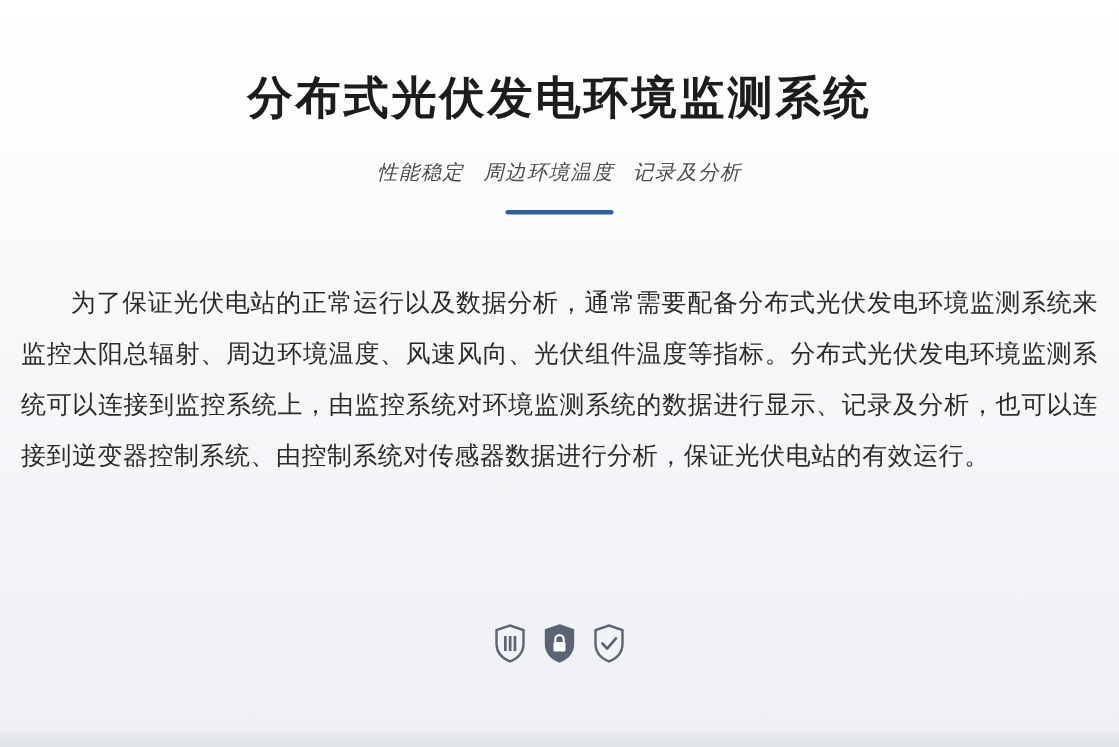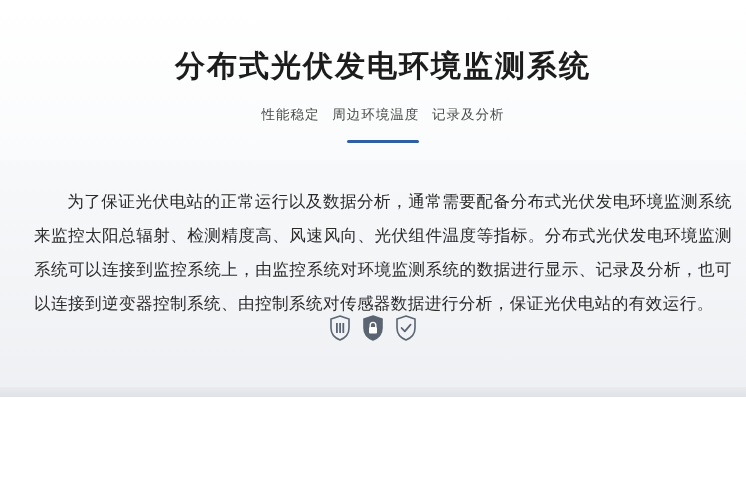--- a/index.html
+++ b/index.html
@@ -9,24 +9,23 @@
   body {
     width: 746px;
     height: 498px;
     overflow: hidden;
     font-family: "Liberation Sans", sans-serif;
     background: #ffffff;
   }
   .page {
     position: relative;
     width: 746px;
-    height: 397px;
+    height: 498px;
     box-sizing: border-box;
     background: linear-gradient(180deg, #fdfdfd 0%, #f7f8fa 45%, #eef0f3 100%);
-    padding-left: 20px;
   }
   .page::before {
     content: "";
     position: absolute;
     left: 0; top: 0; right: 0;
     height: 160px;
     background: linear-gradient(180deg, #ffffff 0%, #fafbfc 100%);
     pointer-events: none;
   }
   .header {
@@ -43,20 +42,21 @@
     margin: 0;
   }
   .subtitle {
     margin-top: 22px;
     font-size: 13.5px;
     color: #4a4a4a;
     letter-spacing: 1px;
   }
   .subtitle span {
     margin: 0 4px;
+    font-style: italic;
   }
   .rule {
     width: 72px;
     height: 3px;
     background: #2e5fa3;
     margin: 16px auto 0;
     border-radius: 2px;
   }
   .body-copy {
     margin: 42px 14px 0 14px;
@@ -97,21 +97,21 @@
   <div class="header">
     <h1 class="title">分布式光伏发电环境监测系统</h1>
     <div class="subtitle">
       <span>性能稳定</span>
       <span>周边环境温度</span>
       <span>记录及分析</span>
     </div>
     <div class="rule"></div>
   </div>
 
-  <p class="body-copy">为了保证光伏电站的正常运行以及数据分析，通常需要配备分布式光伏发电环境监测系统来监控太阳总辐射、检测精度高、风速风向、光伏组件温度等指标。分布式光伏发电环境监测系统可以连接到监控系统上，由监控系统对环境监测系统的数据进行显示、记录及分析，也可以连接到逆变器控制系统、由控制系统对传感器数据进行分析，保证光伏电站的有效运行。</p>
+  <p class="body-copy">为了保证光伏电站的正常运行以及数据分析，通常需要配备分布式光伏发电环境监测系统来监控太阳总辐射、周边环境温度、风速风向、光伏组件温度等指标。分布式光伏发电环境监测系统可以连接到监控系统上，由监控系统对环境监测系统的数据进行显示、记录及分析，也可以连接到逆变器控制系统、由控制系统对传感器数据进行分析，保证光伏电站的有效运行。</p>
 
   <div class="shields">
     <span class="shield">
       <svg width="22" height="26" viewBox="0 0 22 26" aria-hidden="true">
         <path d="M11 1 L20 4 V13 C20 19 16 23 11 25 C6 23 2 19 2 13 V4 Z" fill="none" stroke="#5a6472" stroke-width="1.6"></path>
         <rect x="7" y="8" width="1.8" height="10" fill="#5a6472"></rect>
         <rect x="10.2" y="8" width="1.8" height="10" fill="#5a6472"></rect>
         <rect x="13.4" y="8" width="1.8" height="10" fill="#5a6472"></rect>
       </svg>
     </span>

